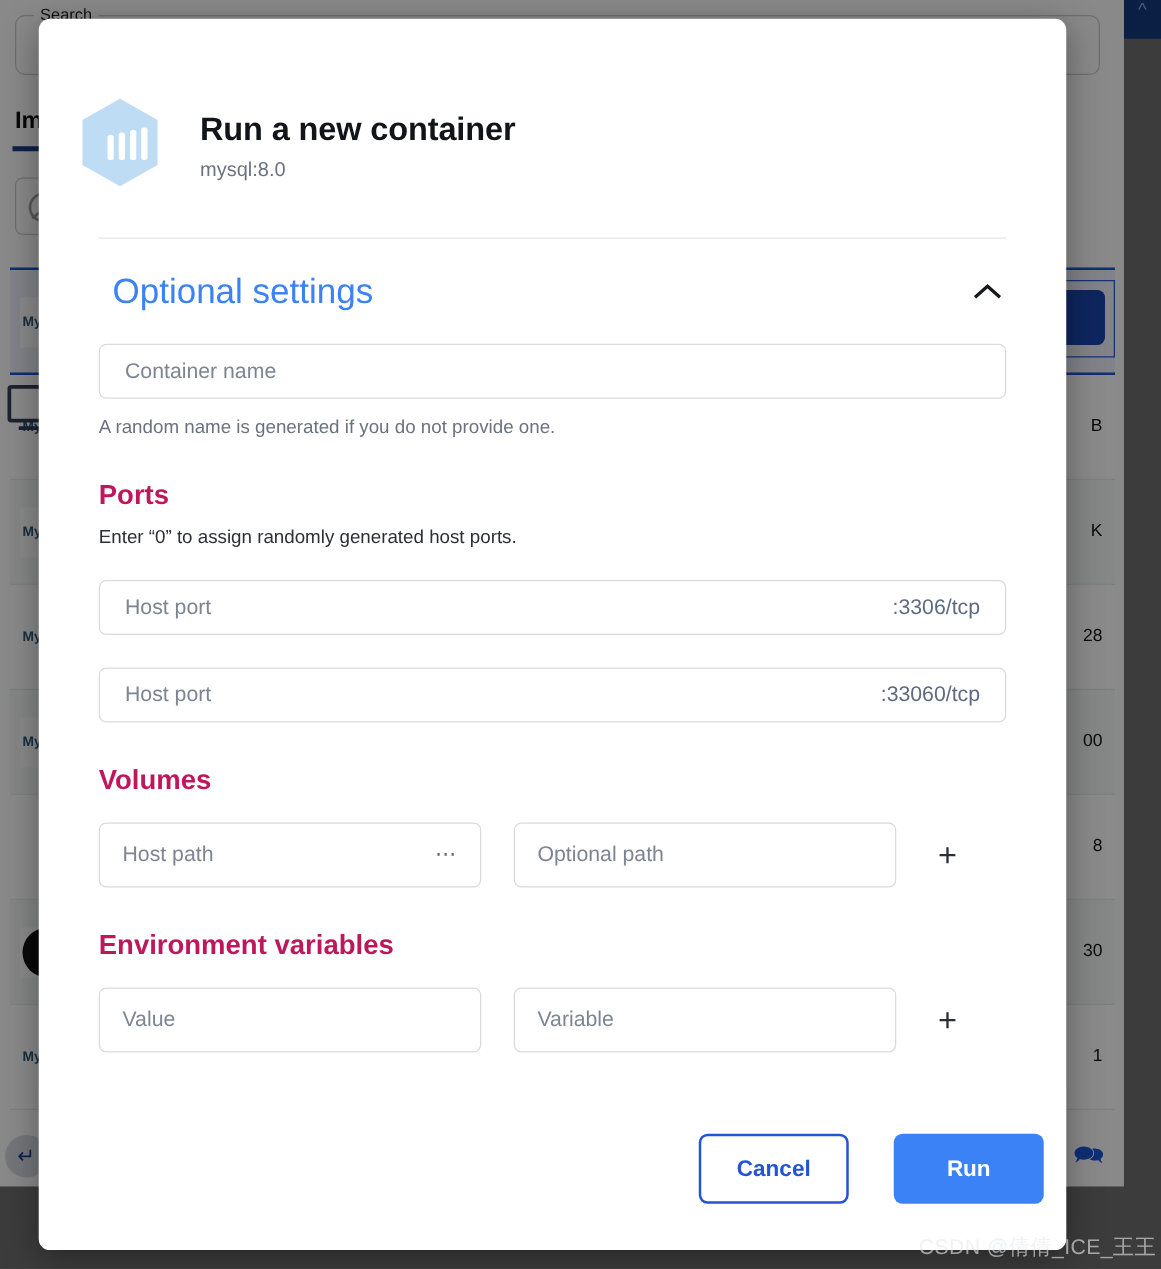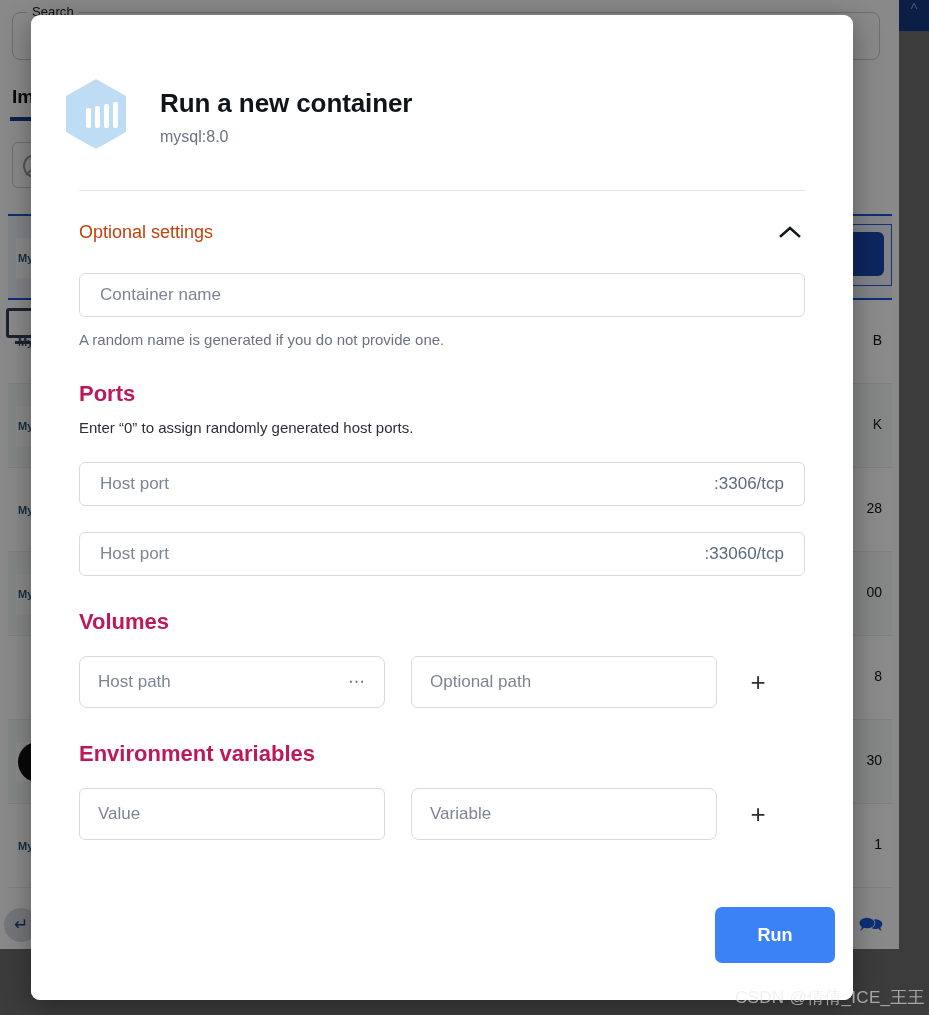--- a/index.html
+++ b/index.html
@@ -289,23 +289,24 @@
     background: #e3e5e8;
   }
 
   .section-head {
     display: flex;
     align-items: center;
     justify-content: space-between;
     margin: 26px 48px 0 48px;
   }
   .section-head h2 {
-    font-size: 18px;
+    font-size: 28px;
     font-weight: normal;
-    color: #c2410c;
+    color: #3b82f6;
+    margin-left: 11px;
   }
   .chev-up {
     width: 30px; height: 30px;
     display: flex;
     align-items: center;
     justify-content: center;
     cursor: pointer;
   }
 
   .field {
@@ -354,21 +355,21 @@
   }
   .row2 .cell {
     height: 52px;
     border: 1px solid #d8dadd;
     border-radius: 6px;
     display: flex;
     align-items: center;
     padding: 0 18px;
     background: #fff;
   }
-  .row2 .cell.c1 { width: 306px; border-radius: 8px; }
+  .row2 .cell.c1 { width: 306px; }
   .row2 .cell.c2 { width: 306px; }
   .row2 .cell .ph {
     font-size: 17px;
     color: #7d8592;
     flex: 1;
   }
   .dots-btn {
     font-size: 17px;
     color: #5d6b80;
     letter-spacing: 1px;
@@ -597,18 +598,19 @@
         <div class="cell c1">
           <span class="ph">Variable</span>
         </div>
         <div class="plus-btn">+</div>
       </div>
 
       <div class="spacer"></div>
     </div>
 
     <div class="modal-footer">
+      <div class="btn btn-cancel">Cancel</div>
       <div class="btn btn-run">Run</div>
     </div>
   </div>
 
   <div class="watermark">CSDN @倩倩_ICE_王王</div>
 </div>
 
 </body></html>

